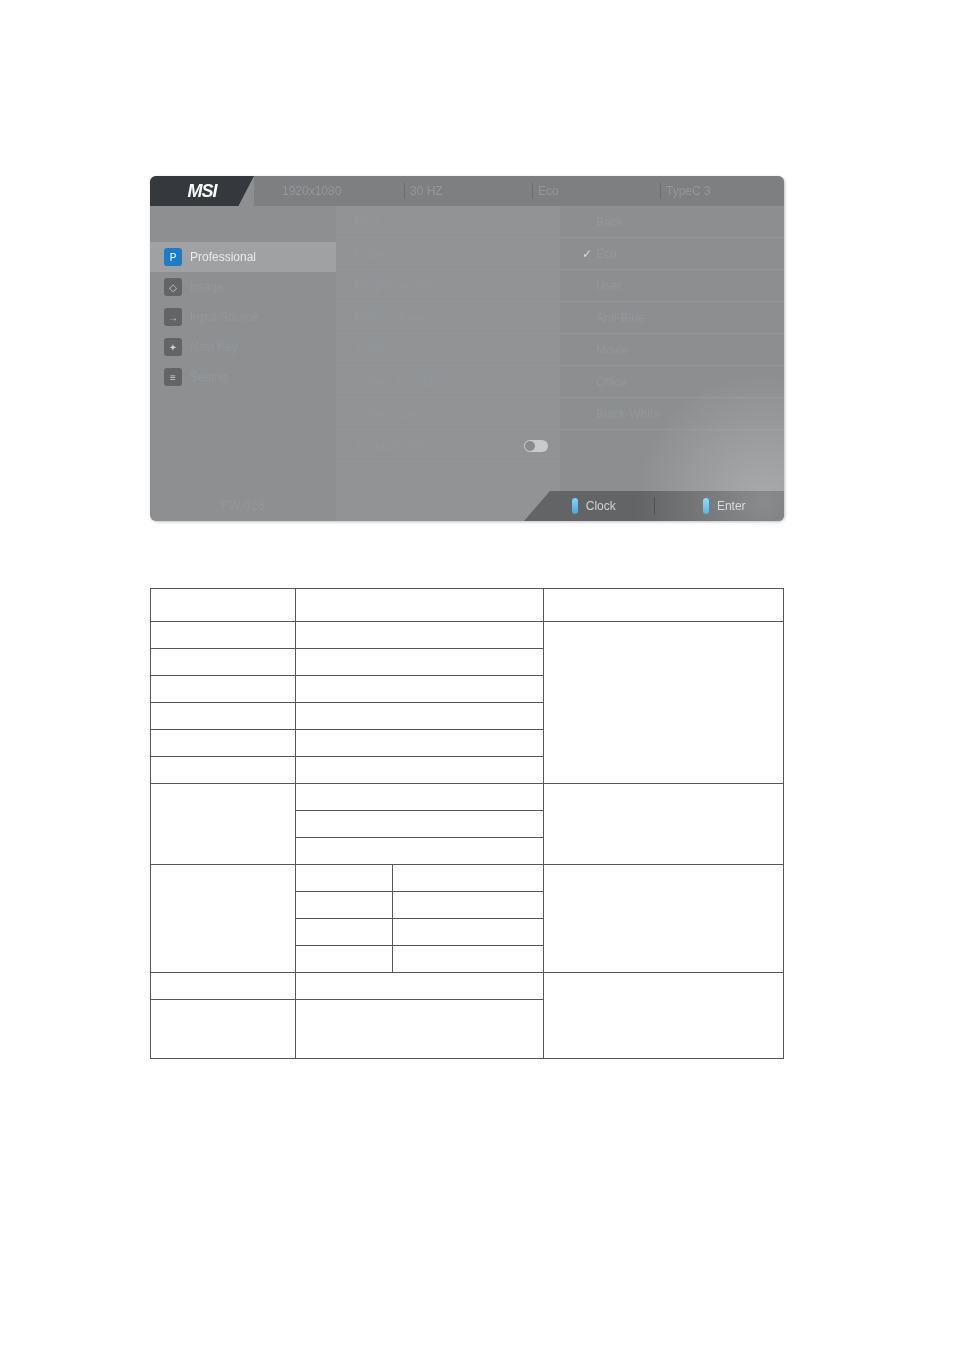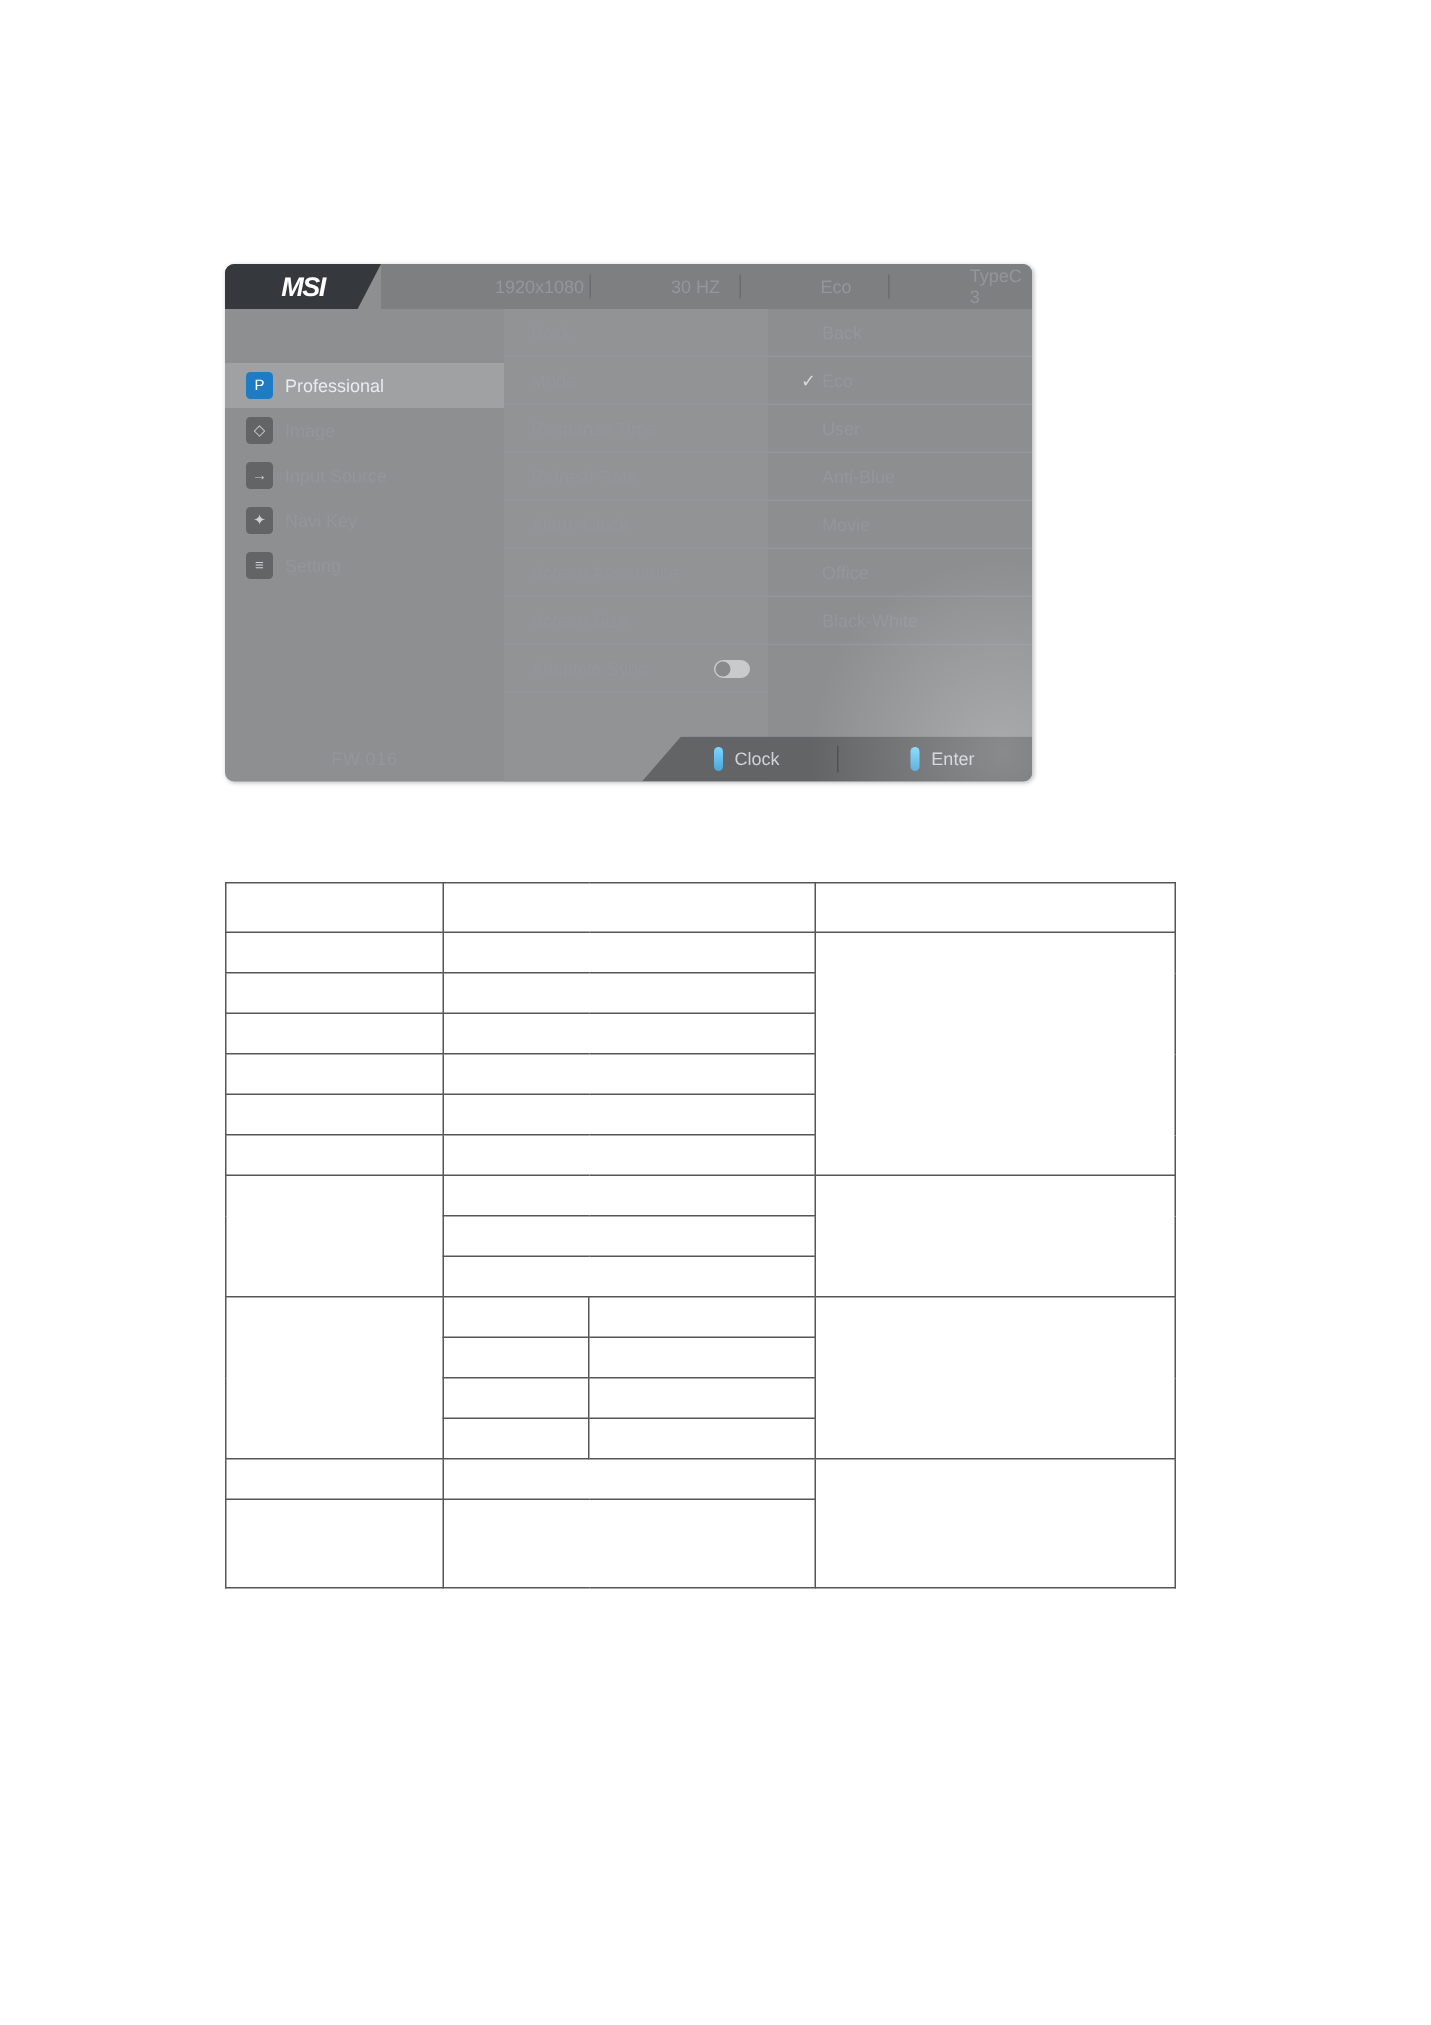--- a/index.html
+++ b/index.html
@@ -16,37 +16,37 @@
     --border:#7f8183;
     --tbl-border:#565656;
     --footer-bg:#626466;
     --footer-sep:#4a4c4e;
   }
   html,body{margin:0;padding:0;background:#fff;font-family:Arial,Helvetica,sans-serif;}
   body{width:954px;height:1350px;position:relative;color:#666;}
 
   
   .osd{
-    position:absolute;left:150px;top:176px;width:538px;height:345px;
+    position:absolute;left:150px;top:176px;width:634px;height:345px;
     background:var(--bg-dark);border-radius:6px;overflow:hidden;
     box-shadow:1px 1px 3px rgba(0,0,0,.25);
     display:flex;flex-direction:column;color:var(--txt);font-size:12px;
   }
   .osd-top{display:flex;height:30px;flex:0 0 30px;}
   .osd-logo{
     flex:0 0 104px;background:var(--logo-bg);color:#fff;font-weight:700;
     font-style:italic;font-size:18px;letter-spacing:-1px;
     display:flex;align-items:center;justify-content:center;
     clip-path:polygon(0 0,100% 0,85% 100%,0 100%);
   }
   .osd-stat{
     flex:1;background:var(--tab-dark);display:flex;align-items:center;
     color:var(--txt-faint);padding-left:28px;
   }
-  .osd-stat > span{flex:1;text-align:left;margin-left:48px;}
+  .osd-stat > span{flex:1;text-align:left;}
   .osd-stat .sep{flex:0 0 1px;height:16px;border-left:1px solid #6a6c6e;margin:0 4px;}
 
   .osd-body{flex:1;display:flex;min-height:0;}
   .sidebar{flex:0 0 186px;display:flex;flex-direction:column;padding-top:36px;}
   .side-item{
     display:flex;align-items:center;height:30px;padding:0 10px 0 14px;
     cursor:pointer;color:var(--txt-faint);
   }
   .side-item .ic{
     width:18px;height:18px;border-radius:3px;margin-right:8px;

